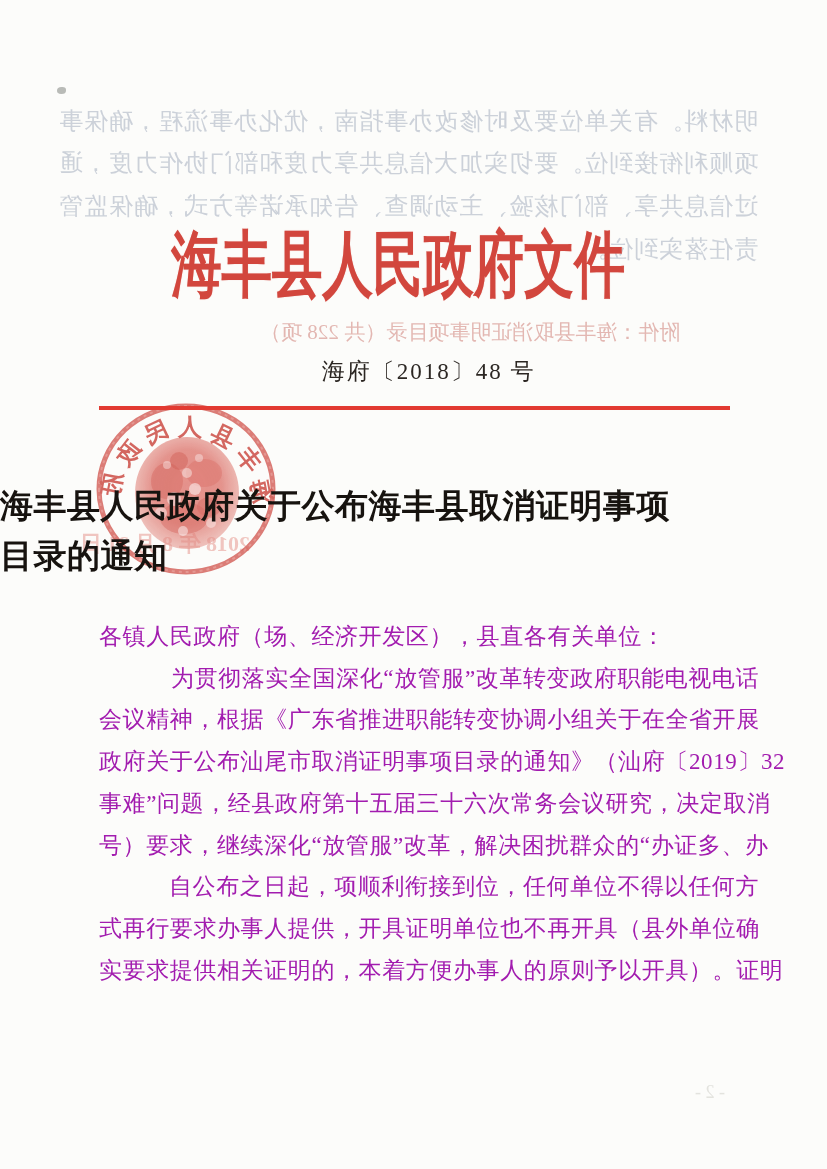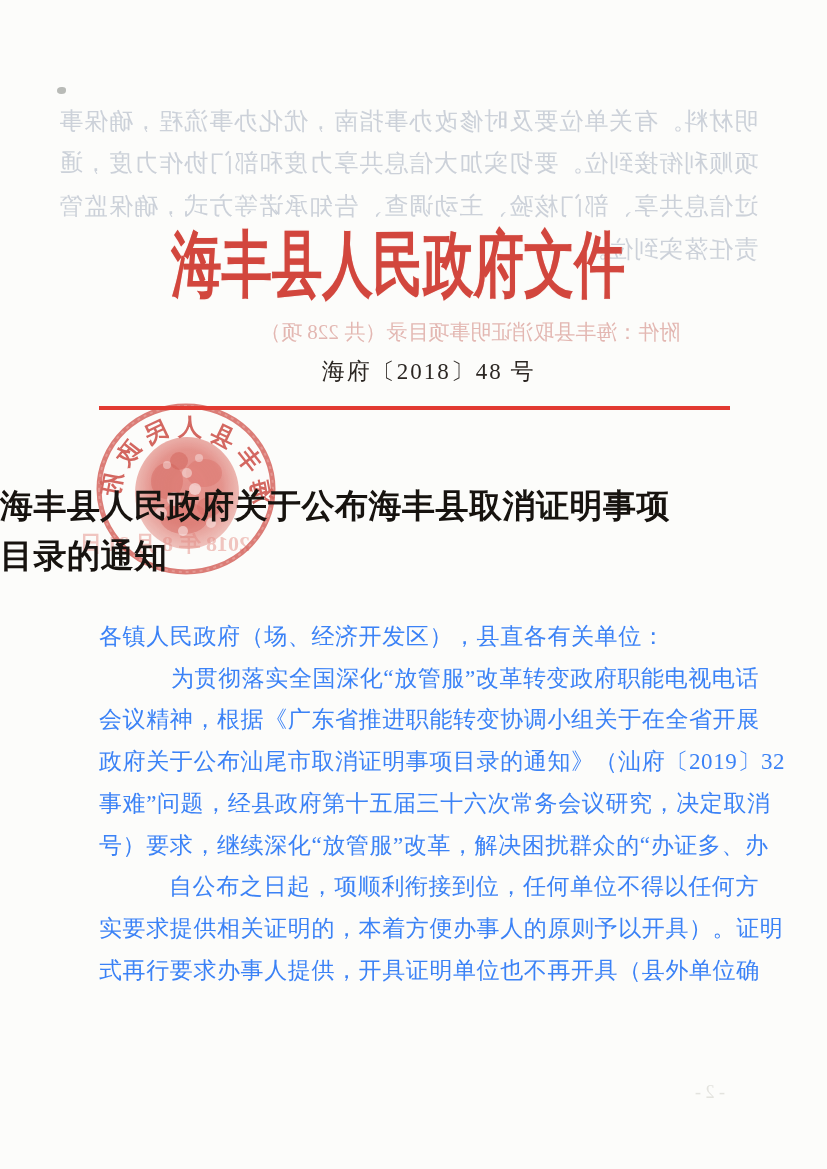--- a/index.html
+++ b/index.html
@@ -100,21 +100,21 @@
     font-weight:bold;
     letter-spacing:0.5px;
     color:#17130f;
     z-index:6;
   }
 
   
   .body-block {
     position:absolute; top:616px; left:99px; width:660px;
     z-index:5;
-    color:#3b82f6;
+    color:#a21caf;
   }
   .body-line {
     font-size:23px; line-height:41.7px;
     letter-spacing:0.6px;
     white-space:nowrap;
   }
   .body-line.indent { padding-left:48px;text-align:right; }
 </style>
 </head>
 <body>
@@ -177,17 +177,17 @@
   </div>
 
   <div class="body-block">
     <div class="body-line">各镇人民政府（场、经济开发区），县直各有关单位：</div>
     <div class="body-line indent">为贯彻落实全国深化“放管服”改革转变政府职能电视电话</div>
     <div class="body-line">会议精神，根据《广东省推进职能转变协调小组关于在全省开展</div>
     <div class="body-line">政府关于公布汕尾市取消证明事项目录的通知》（汕府〔2019〕32</div>
     <div class="body-line">事难”问题，经县政府第十五届三十六次常务会议研究，决定取消</div>
     <div class="body-line">号）要求，继续深化“放管服”改革，解决困扰群众的“办证多、办</div>
     <div class="body-line indent">自公布之日起，项顺利衔接到位，任何单位不得以任何方</div>
+    <div class="body-line">式再行要求办事人提供，开具证明单位也不再开具（县外单位确</div>
     <div class="body-line">实要求提供相关证明的，本着方便办事人的原则予以开具）。证明</div>
-    <div class="body-line">式再行要求办事人提供，开具证明单位也不再开具（县外单位确</div>
   </div>
 
 </div>
 
 </body></html>

